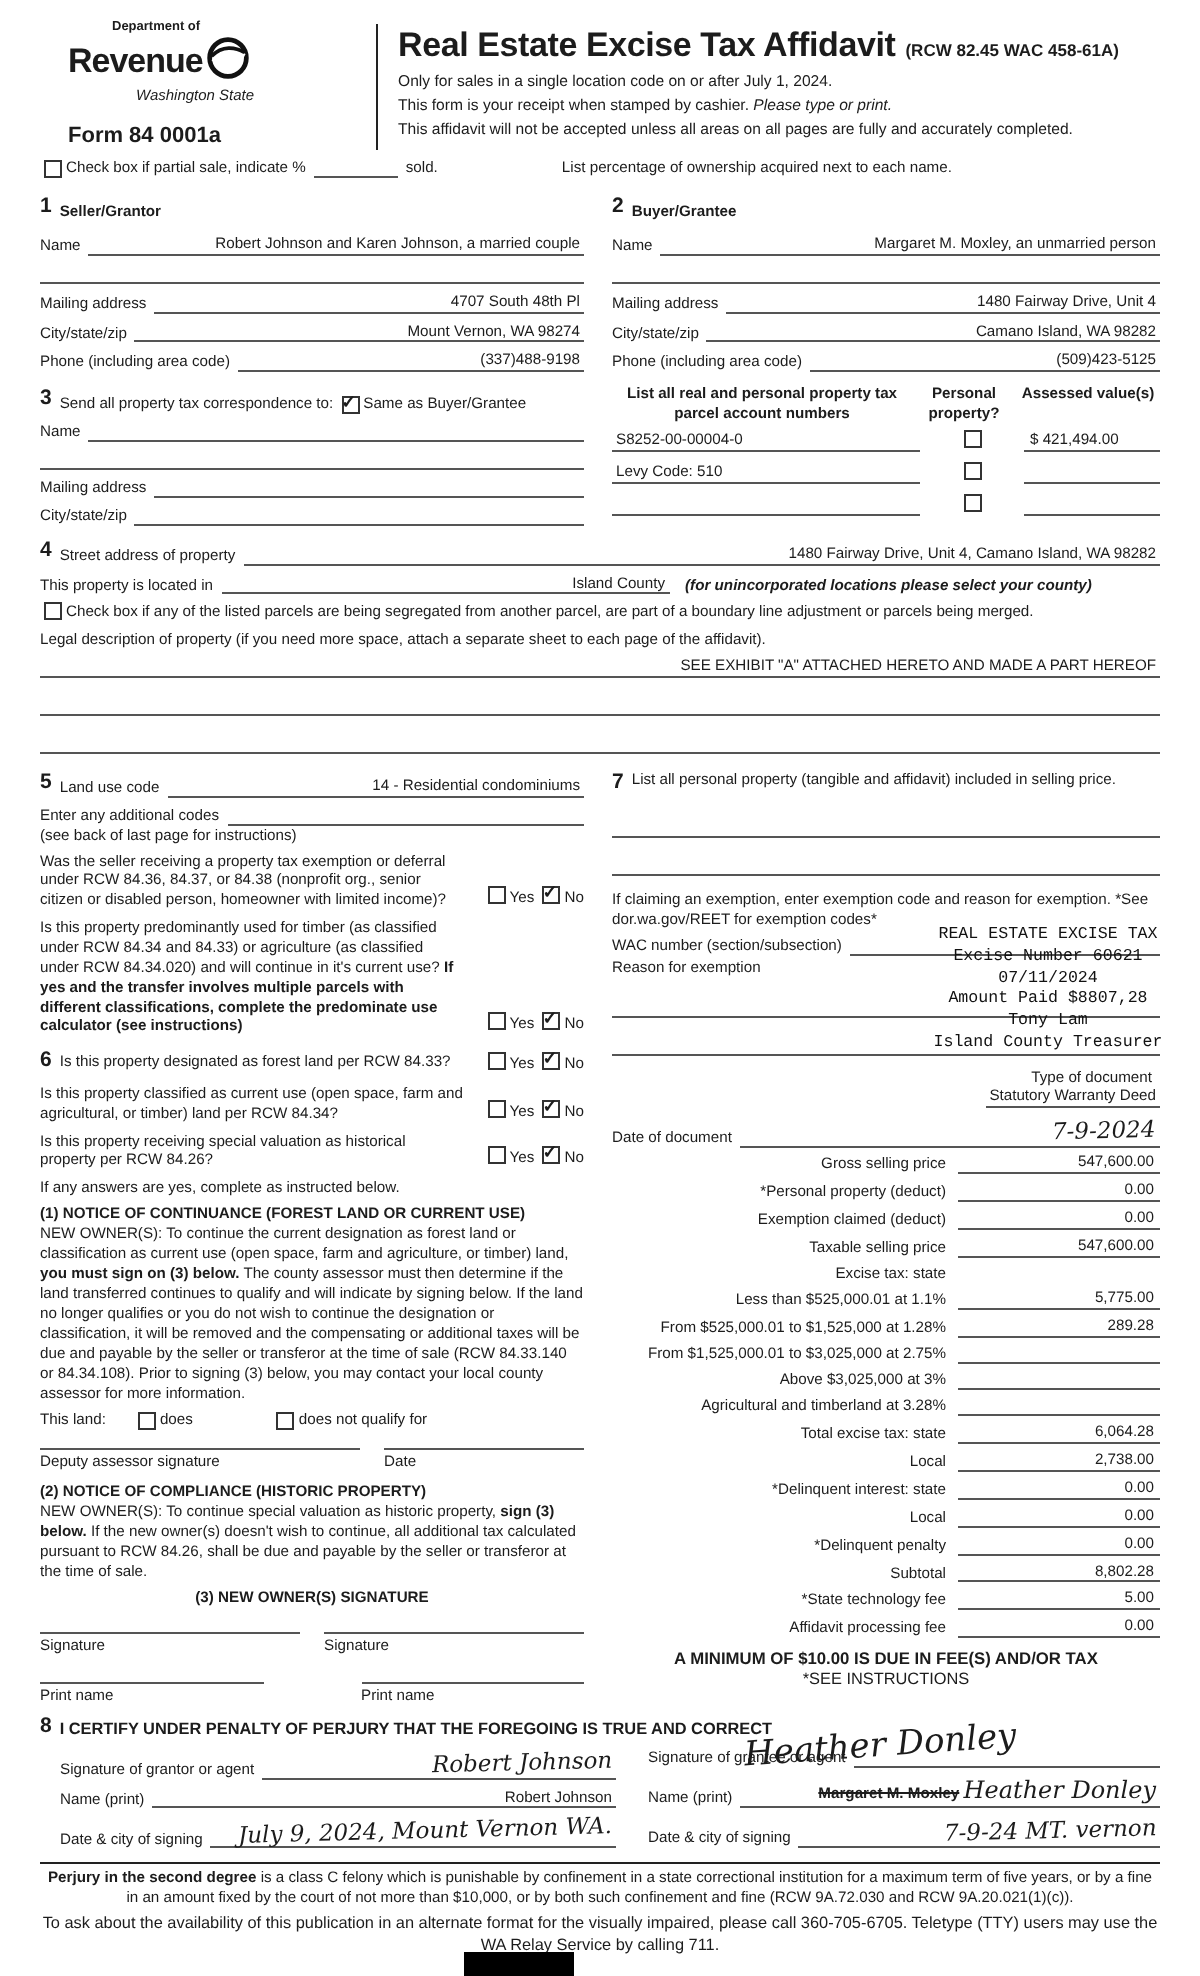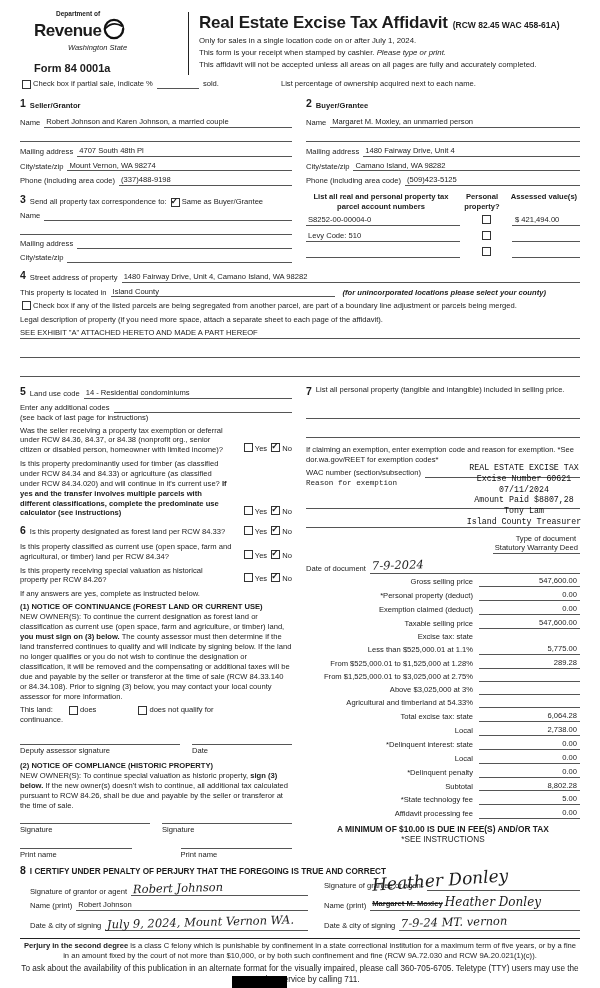--- a/index.html
+++ b/index.html
@@ -21,21 +21,21 @@
   .big-title{font-size:17px;font-weight:bold;letter-spacing:-0.2px;}
   .rcw{font-size:8.5px;font-weight:bold;margin-left:5px;white-space:nowrap;}
   .instr{font-size:7.8px;margin-top:2px;}
   .it{font-style:italic;}
   
   .cb{display:inline-block;width:7px;height:7px;border:1px solid #333;vertical-align:-1px;
       position:relative;margin:0 2px;background:#fff;flex:0 0 auto;}
   .cb.checked::after{content:"\2713";position:absolute;left:-1px;top:-3px;font-size:9px;font-weight:bold;}
   .fl{display:flex;align-items:flex-end;margin-bottom:4px;}
   .lab{white-space:nowrap;margin-right:4px;}
-  .fill{flex:1;border-bottom:1px solid #555;min-height:9px;padding:0 2px;}
+  .fill{flex:1;border-bottom:1px solid #555;min-height:9px;padding:0 2px;text-align:right;}
   .sec{font-weight:bold;}
   .secnum{font-size:10.5px;font-weight:bold;margin-right:4px;}
   .cols{display:flex;}
   .col-l{width:272px;margin-right:14px;}
   .col-r{flex:1;position:relative;}
   .blankline{border-bottom:1px solid #555;min-height:9px;margin-bottom:4px;}
   
   .partial{display:flex;align-items:flex-end;margin:4px 0 8px 0;}
   .pct-line{display:inline-block;width:42px;border-bottom:1px solid #555;margin:0 4px;}
   .partial-right{margin-left:62px;}
@@ -272,33 +272,33 @@
       <p class="small">If any answers are yes, complete as instructed below.</p>
       <p class="small sec" style="margin-bottom:0;">(1) NOTICE OF CONTINUANCE (FOREST LAND OR CURRENT USE)</p>
       <p class="small" style="margin-top:0;"><span>NEW OWNER(S): To continue the current designation as forest land or classification as current use (open space, farm and agriculture, or timber) land, </span><span class="sec">you must sign on (3) below.</span><span> The county assessor must then determine if the land transferred continues to qualify and will indicate by signing below. If the land no longer qualifies or you do not wish to continue the designation or classification, it will be removed and the compensating or additional taxes will be due and payable by the seller or transferor at the time of sale (RCW 84.33.140 or 84.34.108). Prior to signing (3) below, you may contact your local county assessor for more information.</span></p>
       <div class="fl" style="margin-bottom:0;">
         <span class="lab">This land:</span>
         <span class="cb" style="margin-left:12px;"></span>
             <span>does</span>
         <span class="cb" style="margin-left:42px;"></span>
             <span>does not qualify for</span>
       </div>
-      <div style="margin-bottom:10px;">continuance.</div>
       <div class="sig2">
         <div style="flex:1.6;">
           <div class="blankline" style="margin-bottom:1px;"></div>
           <div>Deputy assessor signature</div>
         </div>
         <div style="flex:1;margin-right:0;">
           <div class="blankline" style="margin-bottom:1px;"></div>
           <div>Date</div>
         </div>
       </div>
       <p class="small sec" style="margin-bottom:0;margin-top:5px;">(2) NOTICE OF COMPLIANCE (HISTORIC PROPERTY)</p>
       <p class="small" style="margin-top:0;"><span>NEW OWNER(S): To continue special valuation as historic property, </span><span class="sec">sign (3) below.</span><span> If the new owner(s) doesn't wish to continue, all additional tax calculated pursuant to RCW 84.26, shall be due and payable by the seller or transferor at the time of sale.</span></p>
+      <p class="small sec ctr">(3) NEW OWNER(S) SIGNATURE</p>
       <div class="sig2">
         <div>
           <div class="blankline" style="margin-bottom:1px;"></div>
           <div>Signature</div>
         </div>
         <div style="margin-right:0;">
           <div class="blankline" style="margin-bottom:1px;"></div>
           <div>Signature</div>
         </div>
       </div>
@@ -310,30 +310,30 @@
         <div style="margin-right:0;">
           <div class="blankline" style="margin-bottom:1px;"></div>
           <div>Print name</div>
         </div>
       </div>
     </div>
 
     <div class="col-r">
       <div class="fl" style="align-items:flex-start;margin-bottom:2px;">
             <span class="secnum">7</span>
-            <span>List all personal property (tangible and intangible) included in selling price.</span>
+            <span>List all personal property (tangible and affidavit) included in selling price.</span>
           </div>
       <div class="blankline" style="margin-top:10px;"></div>
       <div class="blankline" style="margin-top:9px;"></div>
       <p class="small" style="margin-top:7px;">If claiming an exemption, enter exemption code and reason for exemption.  *See dor.wa.gov/REET for exemption codes*</p>
       <div class="fl" style="margin-bottom:1px;">
             <span class="lab">WAC number (section/subsection)</span>
             <span class="fill"></span>
           </div>
-      <div class="fl" style="margin-bottom:1px;font-family:Liberation Mono, monospace;">
+      <div class="fl" style="margin-bottom:1px;">
             <span class="lab">Reason for exemption</span>
             <span class="fill" style="border-bottom:none;"></span>
           </div>
       <div class="blankline" style="margin-top:10px;"></div>
       <div class="blankline" style="margin-top:9px;"></div>
 
       <div class="stamp">
         <div>REAL ESTATE EXCISE TAX</div>
         <div>Excise Number 60621</div>
         <div>07/11/2024</div>
@@ -382,21 +382,21 @@
             </div>
         <div class="mrow">
               <span class="mlab">From $1,525,000.01 to $3,025,000 at 2.75%</span>
               <span class="mval"></span>
             </div>
         <div class="mrow">
               <span class="mlab">Above $3,025,000 at 3%</span>
               <span class="mval"></span>
             </div>
         <div class="mrow">
-              <span class="mlab">Agricultural and timberland at 54.33%</span>
+              <span class="mlab">Agricultural and timberland at 3.28%</span>
               <span class="mval"></span>
             </div>
         <div class="mrow">
               <span class="mlab">Total excise tax: state</span>
               <span class="mval">6,064.28</span>
             </div>
         <div class="mrow">
               <span class="mlab">Local</span>
               <span class="mval">2,738.00</span>
             </div>

